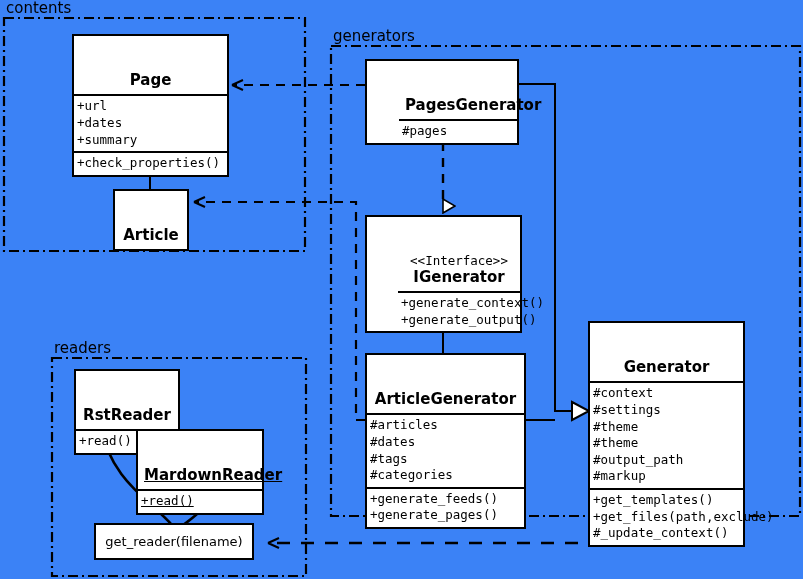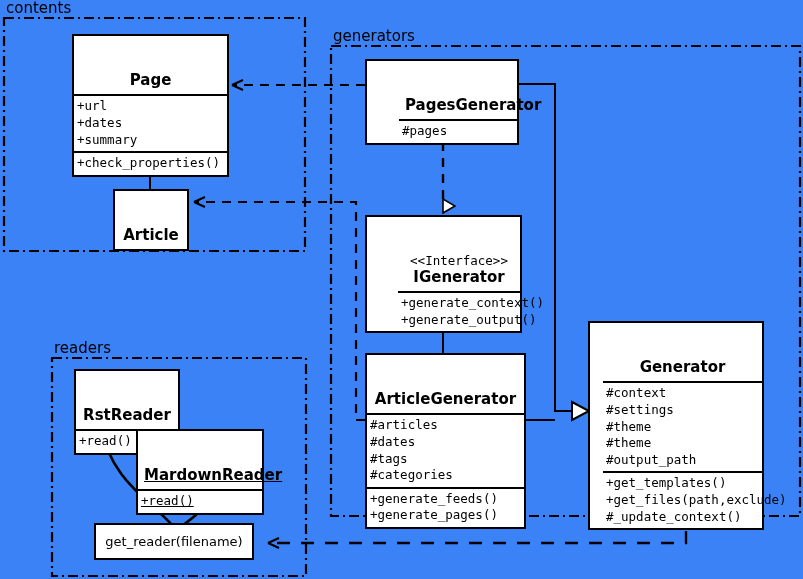--- a/index.html
+++ b/index.html
@@ -199,28 +199,29 @@
       <div class="row">#dates</div>
       <div class="row">#tags</div>
       <div class="row">#categories</div>
     </div>
     <div class="compartment">
       <div class="row">+generate_feeds()</div>
       <div class="row">+generate_pages()</div>
     </div>
   </div>
 
-  <div class="uml" style="left:588px; top:321px; width:176px;padding-left:13px;">
+  <div class="uml" style="left:588px; top:321px; width:157px;">
     <div class="name">Generator</div>
     <div class="compartment">
       <div class="row">#context</div>
       <div class="row">#settings</div>
       <div class="row">#theme</div>
       <div class="row">#theme</div>
       <div class="row">#output_path</div>
+      <div class="row">#markup</div>
     </div>
     <div class="compartment">
       <div class="row">+get_templates()</div>
       <div class="row">+get_files(path,exclude)</div>
       <div class="row">#_update_context()</div>
     </div>
   </div>
 
   <div class="uml" style="left:74px; top:369px; width:106px;">
     <div class="name">RstReader</div>

